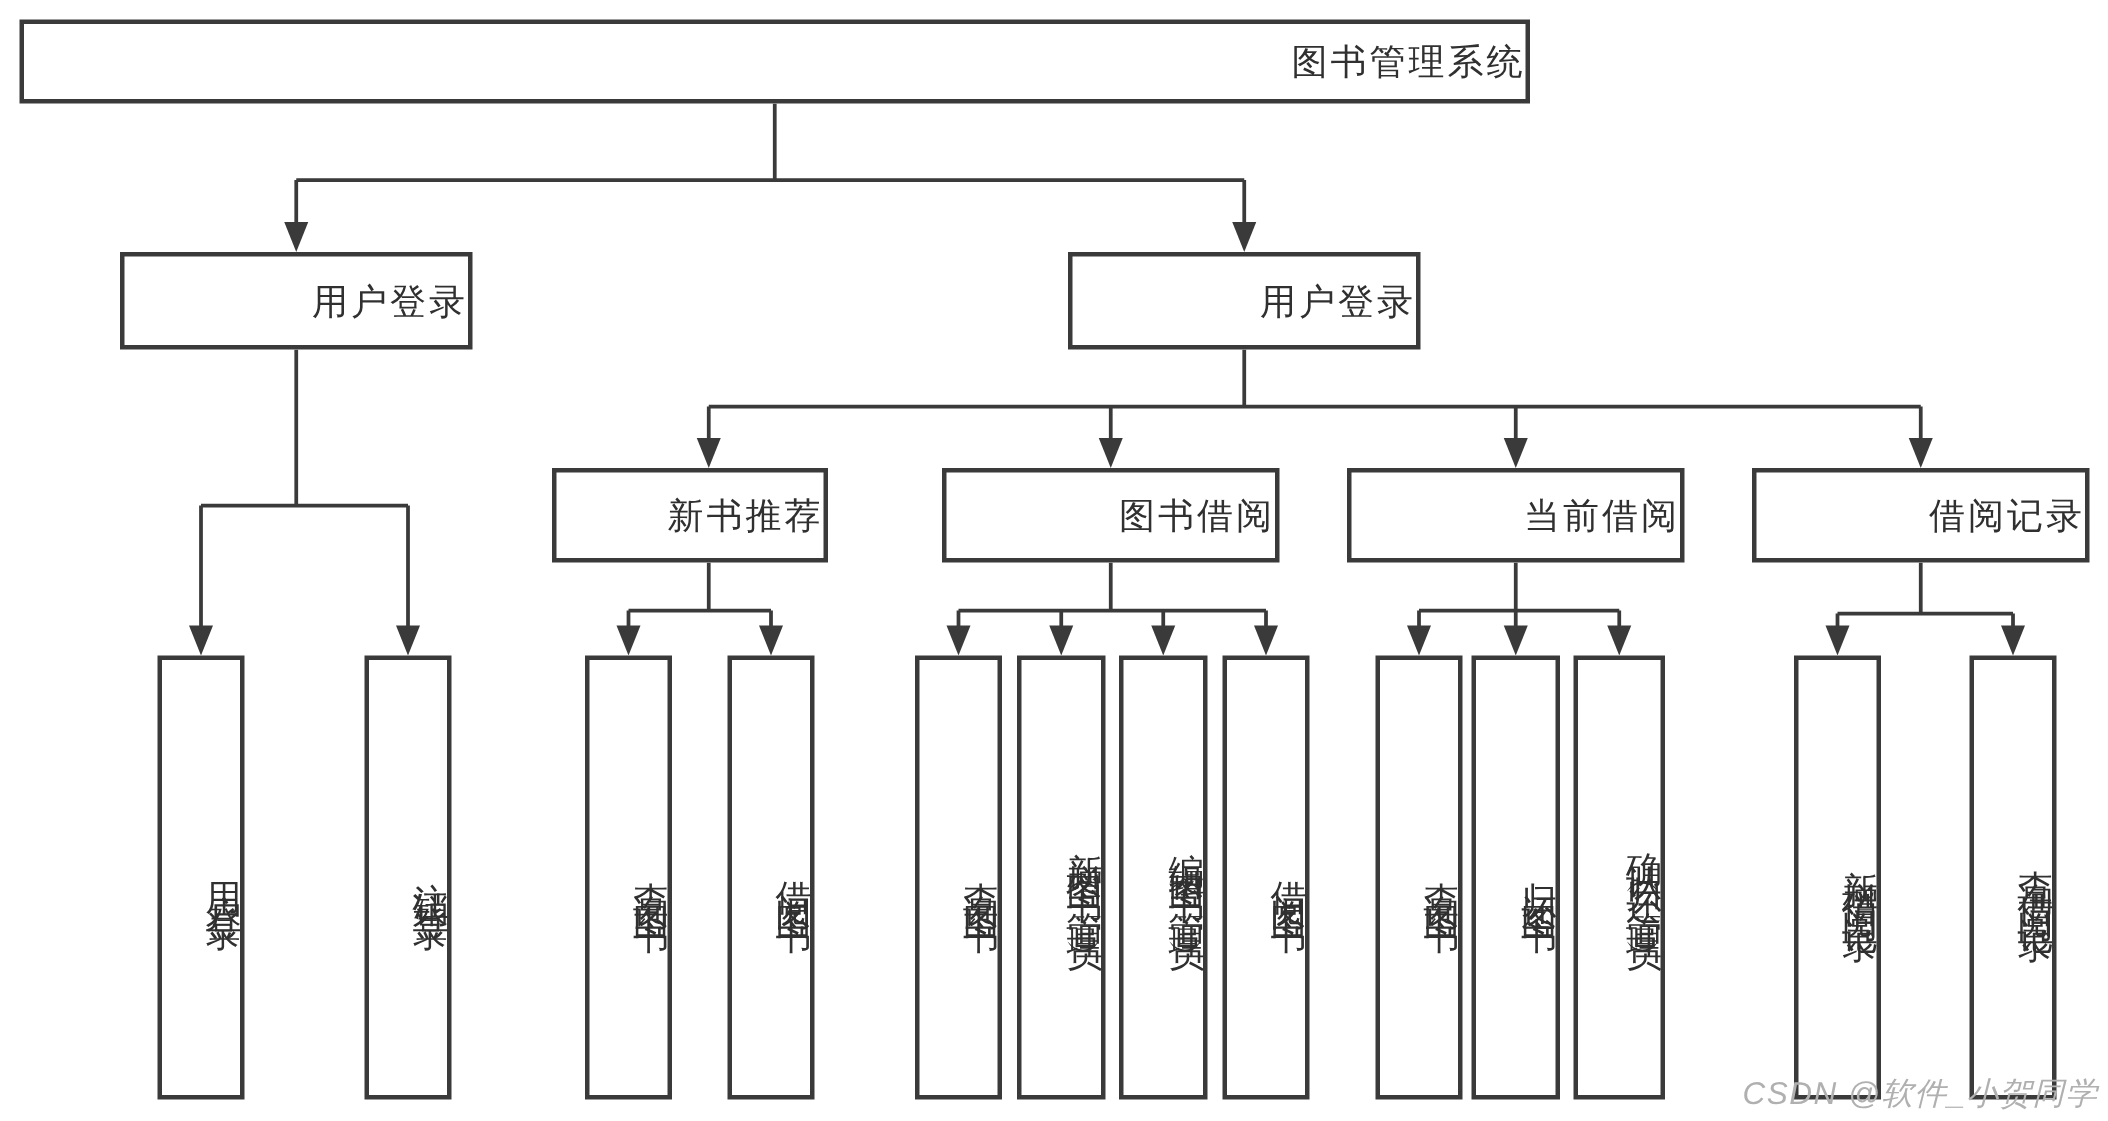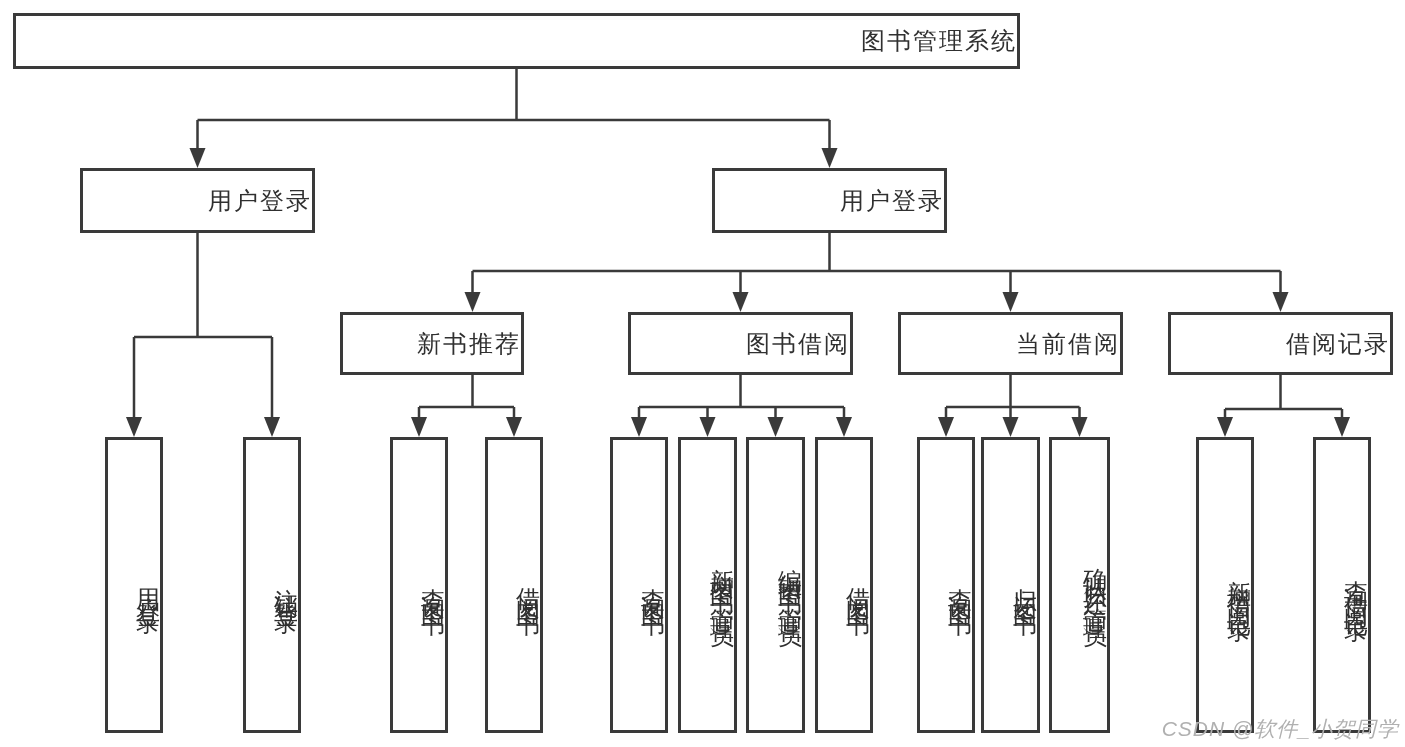--- a/index.html
+++ b/index.html
@@ -75,21 +75,21 @@
     <span>图书管理系统</span>
   </div>
 
   <div class="node node-h" style="left:80px;top:168px;width:235px;height:65px">
     <span>用户登录</span>
   </div>
   <div class="node node-h" style="left:712px;top:168px;width:235px;height:65px">
     <span>用户登录</span>
   </div>
 
-  <div class="node node-h" style="left:340px;top:312px;width:184px;height:63px">
+  <div class="node node-h" style="left:368px;top:312px;width:184px;height:63px">
     <span>新书推荐</span>
   </div>
   <div class="node node-h" style="left:898px;top:312px;width:225px;height:63px">
     <span>当前借阅</span>
   </div>
   <div class="node node-h" style="left:628px;top:312px;width:225px;height:63px">
     <span>图书借阅</span>
   </div>
   <div class="node node-h" style="left:1168px;top:312px;width:225px;height:63px">
     <span>借阅记录</span>

